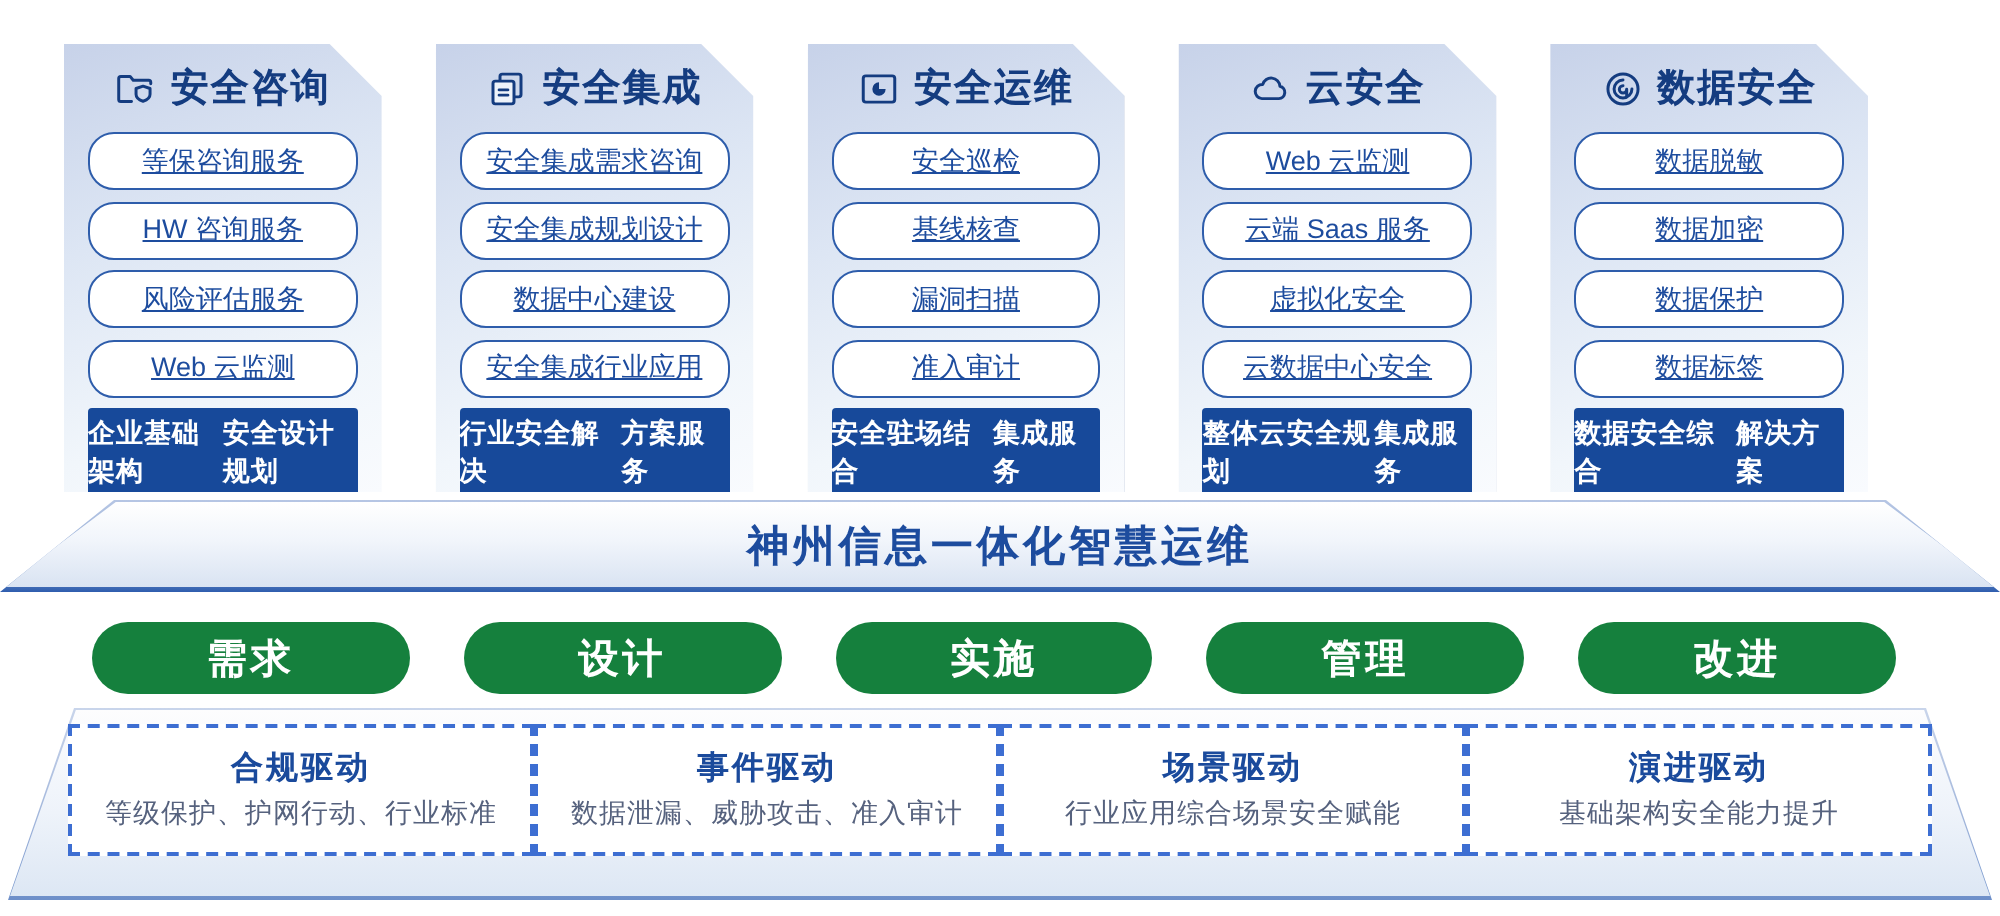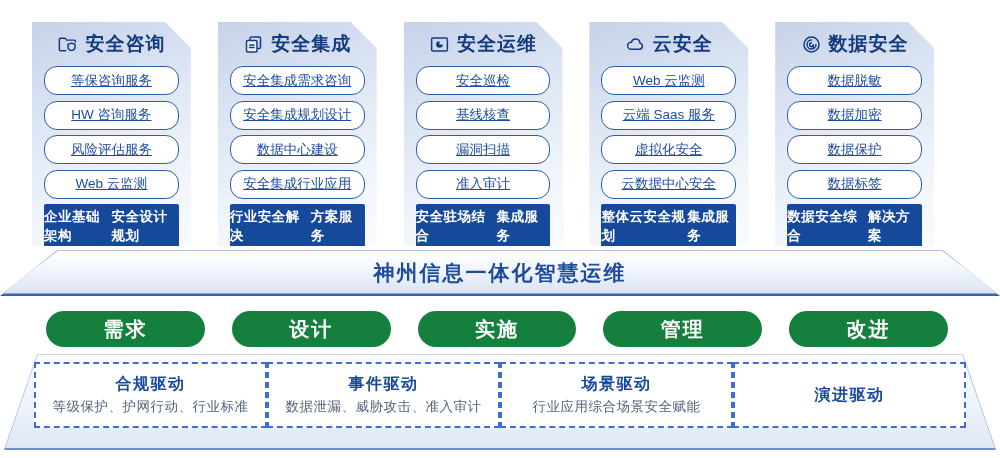--- a/index.html
+++ b/index.html
@@ -193,16 +193,17 @@
     <div class="driver">
       <div class="driver-title">事件驱动</div>
       <div class="driver-desc">数据泄漏、威胁攻击、准入审计</div>
     </div>
     <div class="driver">
       <div class="driver-title">场景驱动</div>
       <div class="driver-desc">行业应用综合场景安全赋能</div>
     </div>
     <div class="driver">
       <div class="driver-title">演进驱动</div>
+      <div class="driver-desc">基础架构安全能力提升</div>
     </div>
   </div>
 
 </div>
 
 </body></html>

